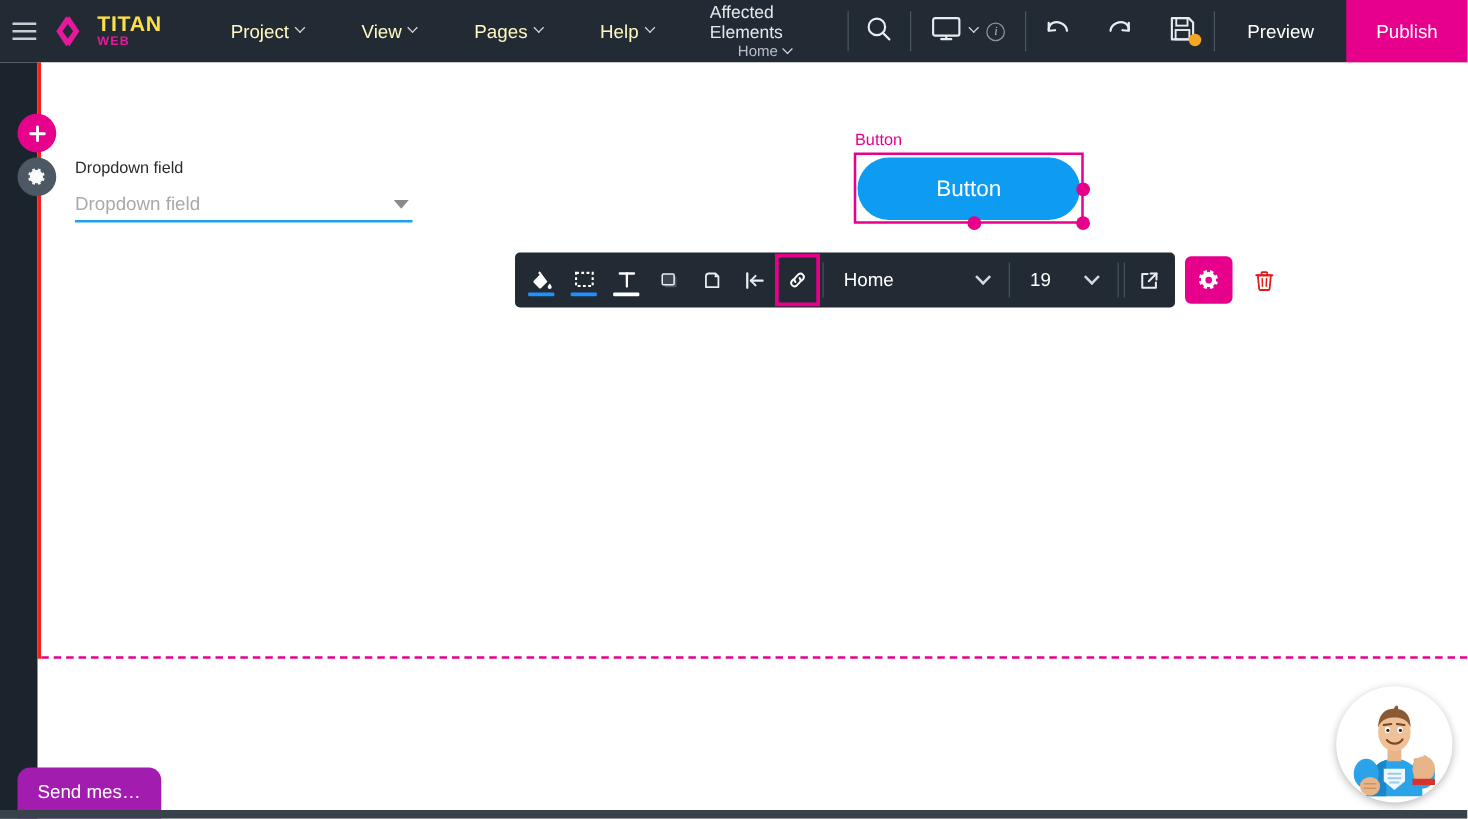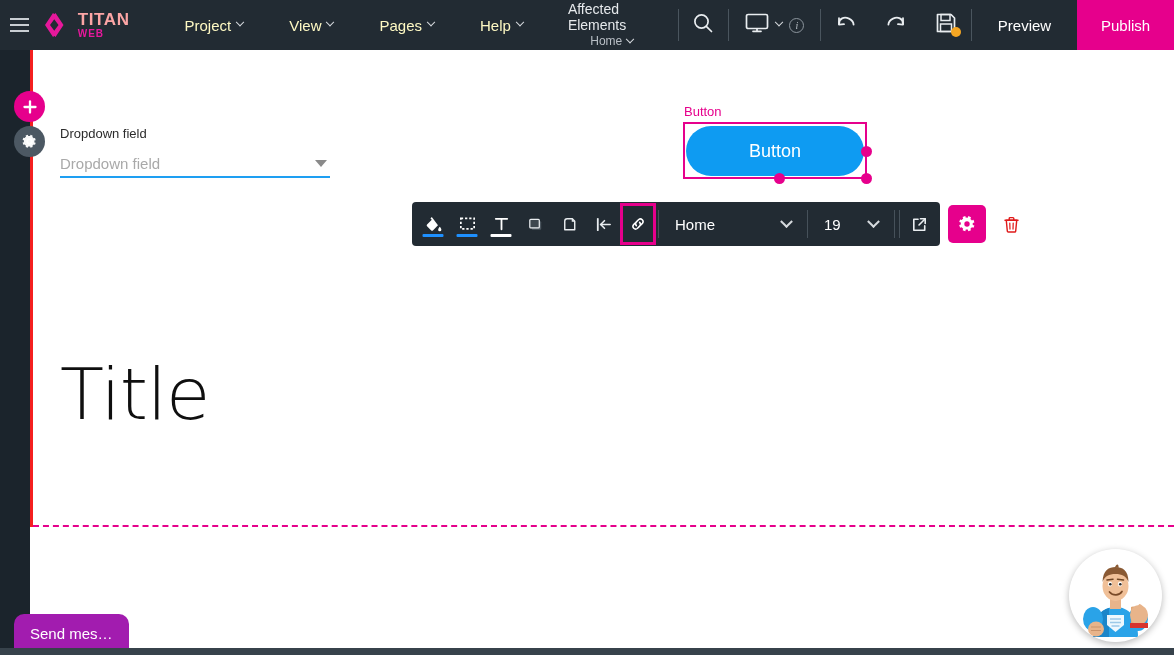--- a/index.html
+++ b/index.html
@@ -23,21 +23,21 @@
     width: 50px; display: flex; flex-direction: column;
     align-items: center; justify-content: center; gap: 4px;
     cursor: pointer;
   }
   .hamburger i { display:block; width: 19px; height: 2px; background: #c9ced3; }
 
   .brand { display: flex; align-items: center; gap: 9px; padding-right: 14px; cursor: pointer; }
   .brand-mark { width: 30px; height: 30px; }
   .brand-text { line-height: 1; }
   .brand-title {
-    font-size: 17px; font-weight: bold; letter-spacing: .6px; color: #fca5a5;
+    font-size: 17px; font-weight: bold; letter-spacing: .6px; color: #fde047;
     font-family: "Liberation Sans", sans-serif;
   }
   .brand-sub {
     font-size: 10px; font-weight: bold; letter-spacing: 1px;
     color: #e6189b; margin-top: 1px;
   }
 
   .menus { display: flex; align-items: center; gap: 0; margin-left: 18px; }
   .menu-item {
     display: flex; align-items: center; gap: 6px;
@@ -367,21 +367,20 @@
     </div>
   </div>
 
   <div class="btn-tag">Button</div>
   <div class="sel-box"></div>
   <div class="blue-btn">Button</div>
   <div class="handle h-right"></div>
   <div class="handle h-bottom"></div>
   <div class="handle h-corner"></div>
 
-  <div class="title-text">Title</div>
 
   <div class="toolbar">
     <div class="tb-main">
 
       <div class="tb-icon">
         <svg width="19" height="19" viewBox="0 0 20 20">
           <path d="M8.2 2.2 L6.8 3.6 L8.2 5 L3.2 10 a1.3 1.3 0 0 0 0 1.8 l4.4 4.4 a1.3 1.3 0 0 0 1.8 0 l5.3-5.3 z" fill="#ffffff"></path>
           <path d="M16.6 12.4 c0 0 1.7 2 1.7 3 a1.7 1.7 0 0 1-3.4 0 c0-1 1.7-3 1.7-3z" fill="#ffffff"></path>
         </svg>
         <span class="tb-underline u-blue"></span>

